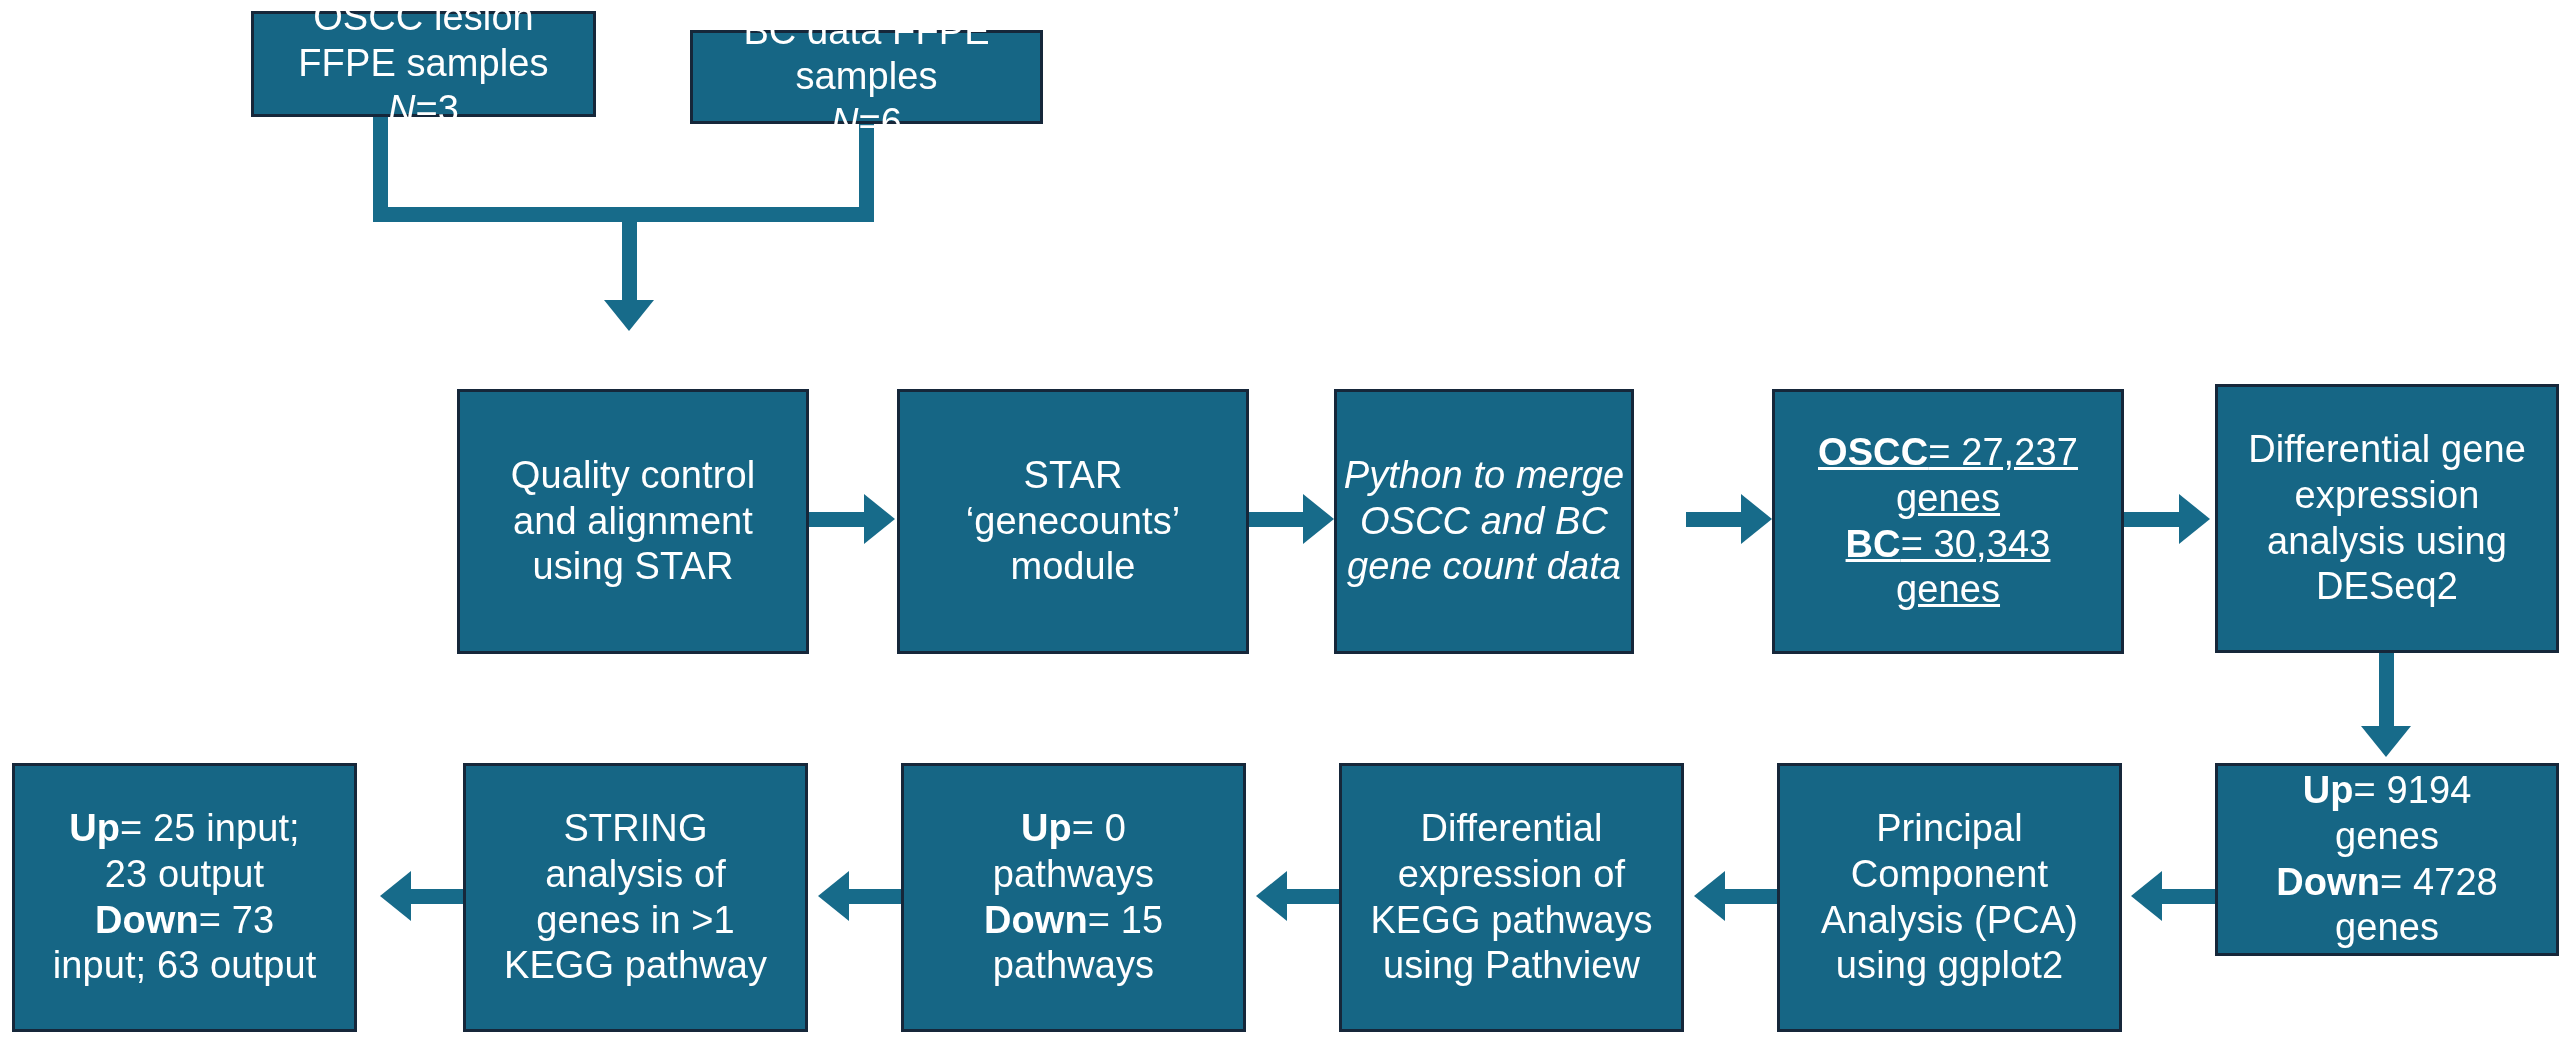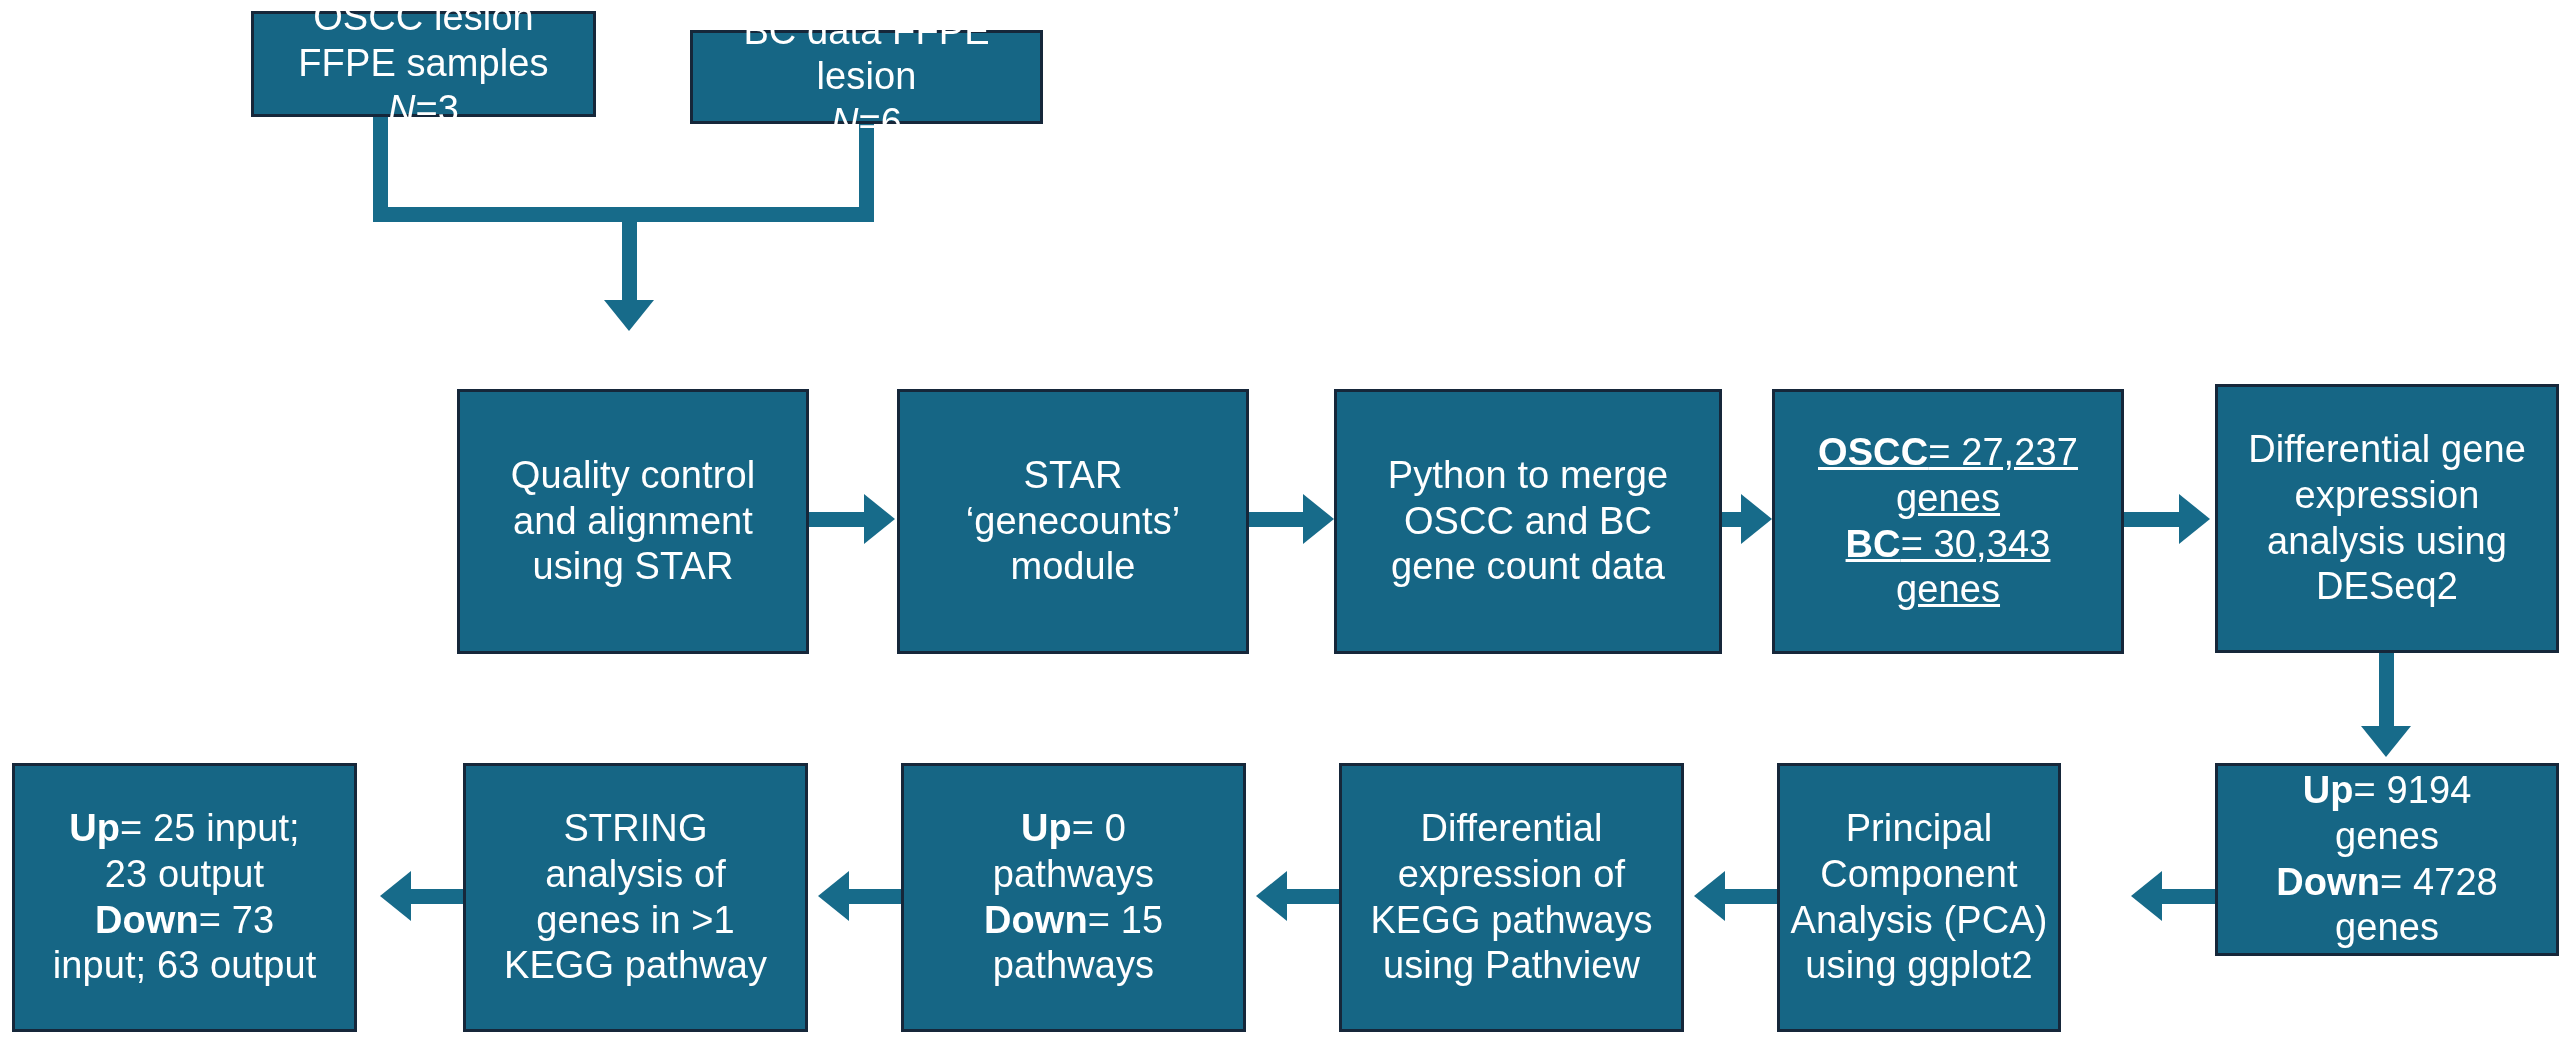--- a/index.html
+++ b/index.html
@@ -109,37 +109,37 @@
   <div class="arrowhead arrow-left" style="left:380px; top:871px;"></div>
 
   <div class="node" style="left:206px; top:10.8px; width:345px; height:106px;margin-left:45px;">
     <span class="txt"><span>OSCC lesion</span>
 <span>FFPE samples</span>
 <i>N</i><span>=3</span></span>
   </div>
 
   <div class="node" style="left:690px; top:30px; width:353px; height:94px;">
     <span class="txt"><span>BC data FFPE</span>
-<span>lesion</span>
+<span>samples</span>
 <i>N</i><span>=6</span></span>
   </div>
 
   <div class="node" style="left:457px; top:389px; width:352px; height:265px;">
     <span class="txt">Quality control
 and alignment
 using STAR</span>
   </div>
 
   <div class="node" style="left:897px; top:389px; width:352px; height:265px;">
     <span class="txt">STAR
 ‘genecounts’
 module</span>
   </div>
 
-  <div class="node" style="left:1334px; top:389px; width:388px; height:265px;">
+  <div class="node" style="left:1334px; top:389px; width:300px; height:265px;font-style:italic;">
     <span class="txt">Python to merge
 OSCC and BC
 gene count data</span>
   </div>
 
   <div class="node" style="left:1772px; top:389px; width:352px; height:265px;text-decoration:underline;">
     <span class="txt"><b>OSCC</b><span>= 27,237</span>
 <span>genes</span>
 <b>BC</b><span>= 30,343</span>
 <span>genes</span></span>
@@ -173,21 +173,21 @@
 <span>pathways</span></span>
   </div>
 
   <div class="node" style="left:1339px; top:763px; width:345px; height:269px;">
     <span class="txt">Differential
 expression of
 KEGG pathways
 using Pathview</span>
   </div>
 
-  <div class="node" style="left:1777px; top:763px; width:284px; height:269px;justify-content:flex-end;">
+  <div class="node" style="left:1777px; top:763px; width:345px; height:269px;justify-content:flex-end;">
     <span class="txt">Principal
 Component
 Analysis (PCA)
 using ggplot2</span>
   </div>
 
   <div class="node" style="left:2215px; top:763px; width:344px; height:193px;">
     <span class="txt"><b>Up</b><span>= 9194</span>
 <span>genes</span>
 <b>Down</b><span>= 4728</span>

